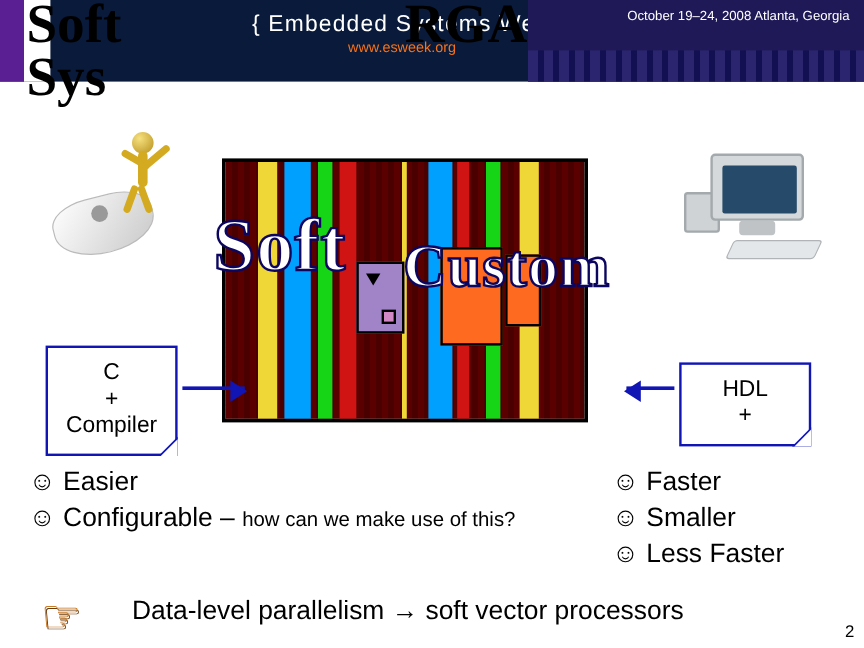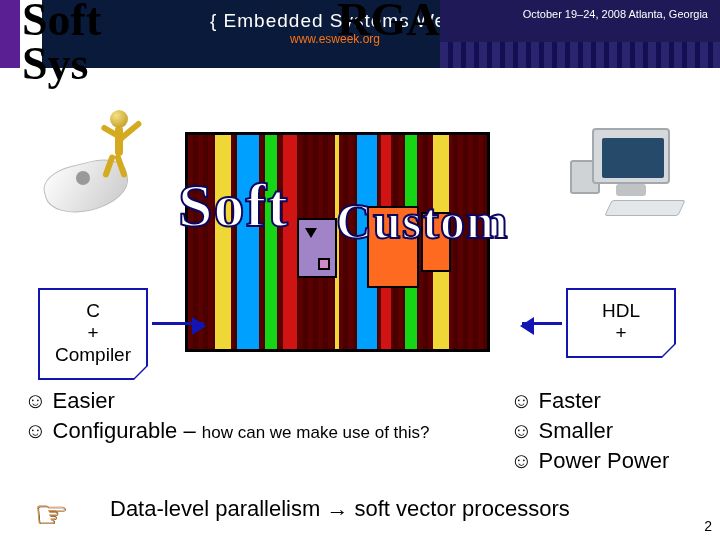--- a/index.html
+++ b/index.html
@@ -69,21 +69,21 @@
     -webkit-text-stroke:2px #0c0660; color:#fff; letter-spacing:1px;
     text-shadow:0 0 1px #0c0660;
   }
   .wa-soft   { left:178px; top:80px; font-size:62px; }
   .wa-custom { left:336px; top:88px; font-size:50px;margin-top:14px; }
 
   .note { position:absolute; width:110px; padding:10px 6px 12px 6px; text-align:center; font-size:19px; line-height:22px; border:2px solid #1015b4; background:#fff; }
   .note .fold { position:absolute; right:-2px; bottom:-2px; width:0; height:0; border-right:16px solid #1015b4; border-top:16px solid transparent; }
   .note .fold::after{ content:""; position:absolute; right:-16px; bottom:0; width:0; height:0; border-right:14px solid #fff; border-top:14px solid transparent;}
   .note-left  { left:38px; top:198px; }
-  .note-right { right:44px; top:198px;margin-left:15px; }
+  .note-right { right:44px; top:212px;margin-left:15px; }
 
   .arrow { position:absolute; height:0; }
   .arrow.l { left:152px; top:232px; width:52px; border-top:3px solid #1015b4; }
   .arrow.l::after{content:"";position:absolute;right:-2px;top:-8px;border-left:14px solid #1015b4;border-top:9px solid transparent;border-bottom:9px solid transparent;}
   .arrow.r { right:158px; top:232px; width:40px; border-top:3px solid #1015b4; }
   .arrow.r::after{content:"";position:absolute;left:-2px;top:-8px;border-right:14px solid #1015b4;border-top:9px solid transparent;border-bottom:9px solid transparent;}
 
   .bul-l { position:absolute; left:24px; top:296px; font-size:22px; line-height:30px; }
   .bul-r { position:absolute; left:510px; top:296px; font-size:22px; line-height:30px; }
   .sm { font-size:17px; }
@@ -173,19 +173,19 @@
 
   <div class="bul-l">
     <div>☺ Easier</div>
     <div>
       <span>☺ Configurable – </span><span class="sm">how can we make use of this?</span>
     </div>
   </div>
   <div class="bul-r">
     <div>☺ Faster</div>
     <div>☺ Smaller</div>
-    <div>☺ Power Power</div>
+    <div>☺ Less Faster</div>
   </div>
 
   <div class="pointer">☞</div>
   <div class="bottom">Data-level parallelism → soft vector processors</div>
   <div class="pageno">2</div>
 </div>
 
 </body></html>

